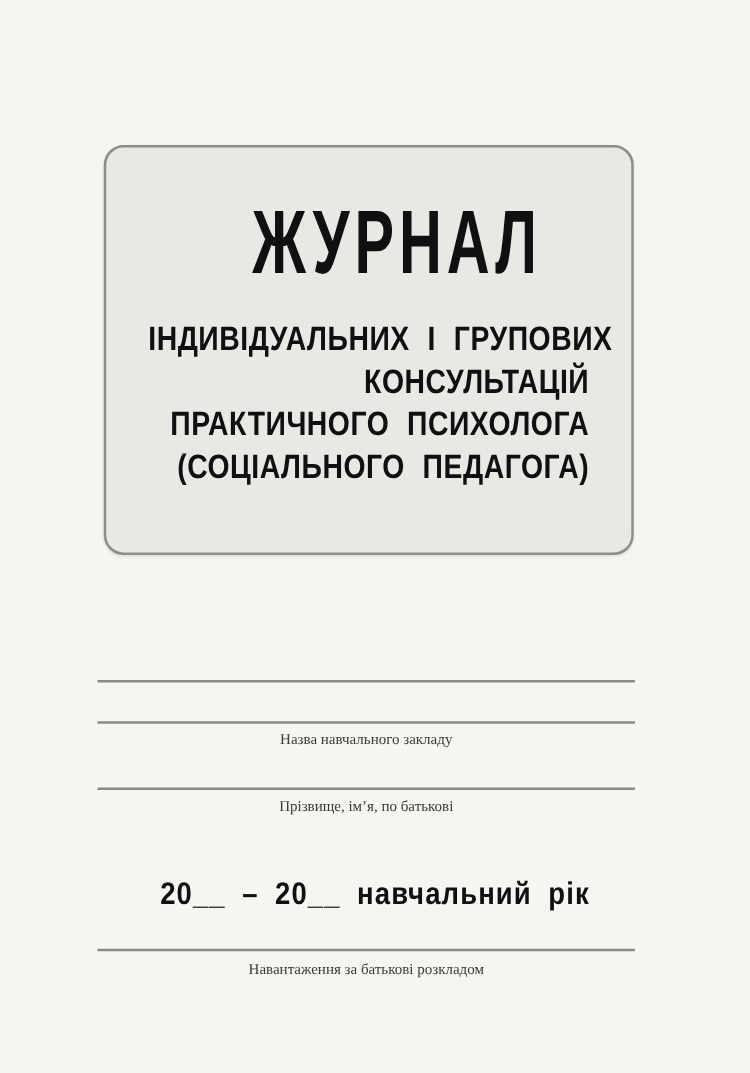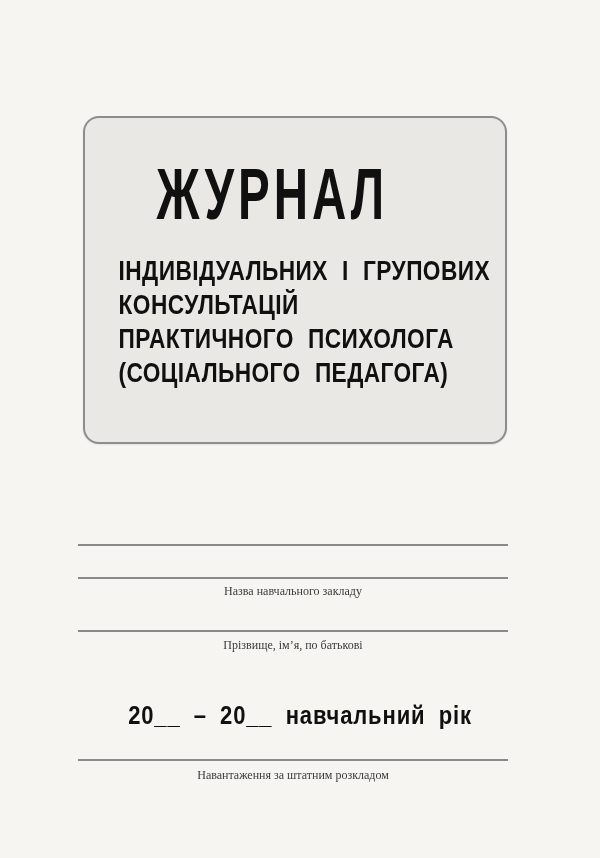--- a/index.html
+++ b/index.html
@@ -23,21 +23,21 @@
     background: var(--page-bg);
   }
   
   .title-box {
     position: absolute;
     left: 83px; top: 116px;
     width: 424px; height: 328px;
     background: var(--box-bg);
     border: 2px solid var(--box-border);
     border-radius: 16px;
-    text-align: left;
+    text-align: right;
     box-shadow: 0 1px 2px rgba(0,0,0,0.08);
   }
   .journal-title {
     margin-top: 40px;
     font-size: 72px;
     font-weight: bold;
     line-height: 1;
     letter-spacing: 6px;
     color: var(--text-color);
     transform: scaleX(0.66);
@@ -115,15 +115,15 @@
   <div class="rule rule-1"></div>
   <div class="rule rule-2"></div>
   <div class="caption caption-institution">Назва навчального закладу</div>
 
   <div class="rule rule-3"></div>
   <div class="caption caption-name">Прізвище, ім’я, по батькові</div>
 
   <div class="year-text">20__ – 20__ навчальний рік</div>
 
   <div class="rule rule-4"></div>
-  <div class="caption caption-workload">Навантаження за штатним розкладом</div>
+  <div class="caption caption-workload">Навантаження за батькові розкладом</div>
 
 </div>
 
 </body></html>

